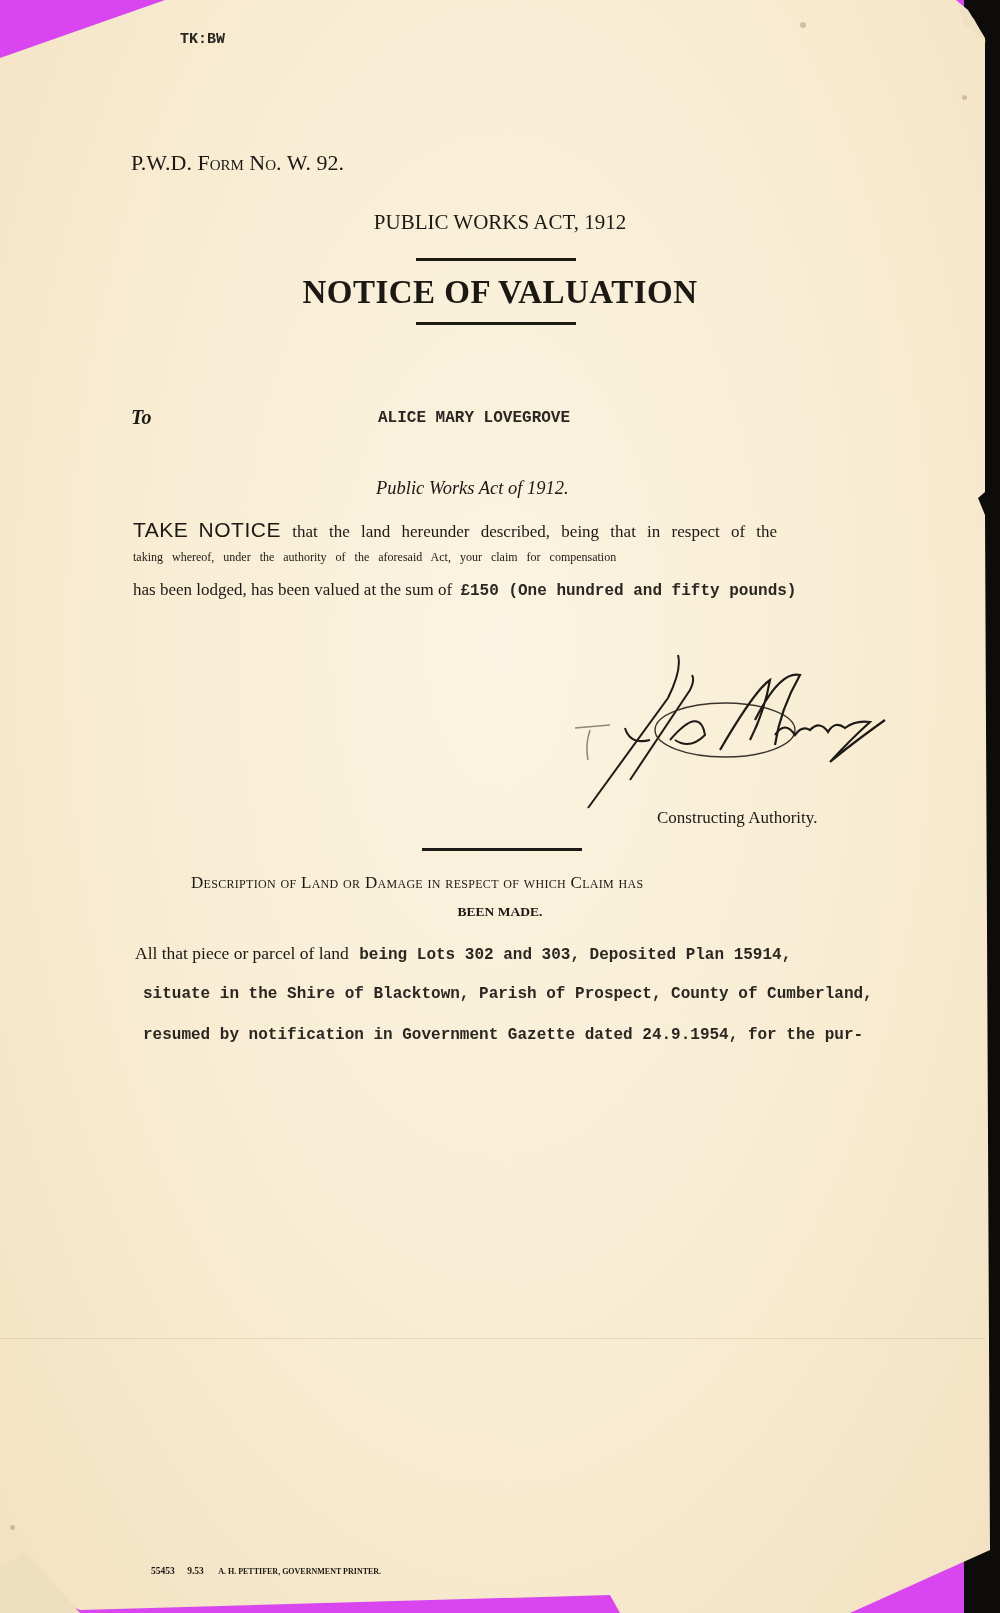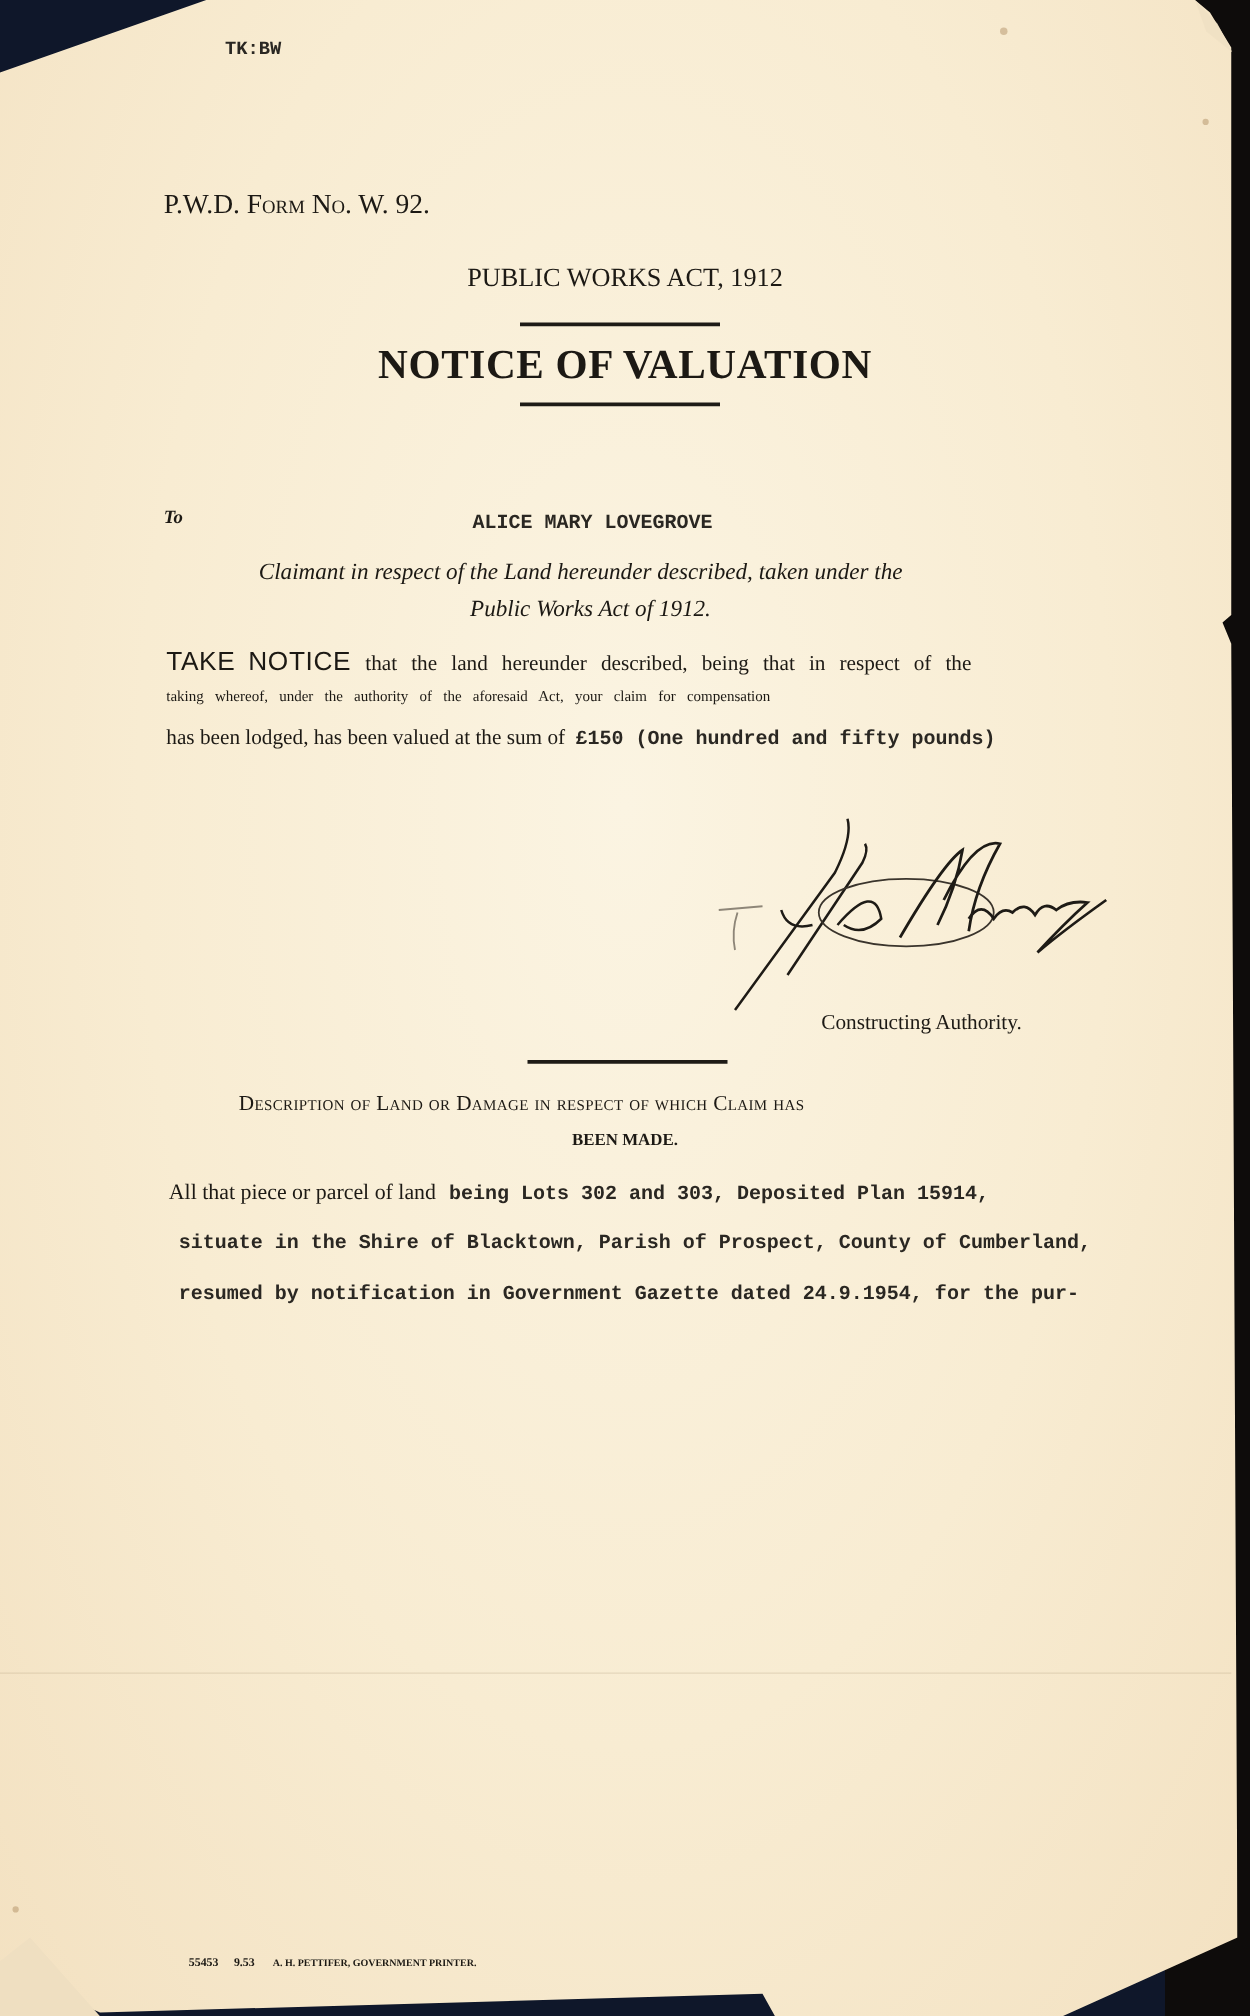--- a/index.html
+++ b/index.html
@@ -7,21 +7,22 @@
     padding: 0;
     width: 1000px;
     height: 1613px;
     background: #0e0c0b;
     overflow: hidden;
   }
   .scan {
     position: relative;
     width: 932px;
     height: 1613px;
-    background: #0f172a;
+    background: #d946ef;
+    padding-left: 32px;
   }
   .paper {
     position: absolute;
     left: 0;
     top: 0;
     width: 1000px;
     height: 1613px;
     background: radial-gradient(ellipse at 50% 40%, #fbf4e2 0%, #f8ecd2 55%, #f3e1c1 100%);
     clip-path: polygon(
       0px 58px, 165px 0px, 956px 0px, 968px 10px, 985px 38px,
@@ -87,25 +88,24 @@
     <div class="text serif" style="left:131px;top:150px;font-size:22px;font-variant:small-caps;">P.W.D. Form No. W. 92.</div>
 
     <div class="text serif" style="left:0;width:1000px;text-align:center;top:210px;font-size:21px;">PUBLIC WORKS ACT, 1912</div>
 
     <div class="rule" style="left:416px;top:258px;width:160px;"></div>
 
     <div class="text serif" style="left:0;width:1000px;text-align:center;top:274px;font-size:33px;font-weight:bold;letter-spacing:0.5px;">NOTICE OF VALUATION</div>
 
     <div class="rule" style="left:416px;top:322px;width:160px;"></div>
 
-    <div class="text serif" style="left:131px;top:406px;font-size:15px;font-style:italic;font-weight:bold;">To</div>
+    <div class="text serif" style="left:131px;top:406px;font-size:20px;font-style:italic;font-weight:bold;">To</div>
 
     <div class="text typed" style="left:378px;top:409px;font-size:16px;font-weight:bold;">ALICE MARY LOVEGROVE</div>
 
-    <div class="text serif" style="left:207px;top:448px;font-size:18.5px;font-style:italic;">Claimant in respect of the Land hereunder described, taken under the</div>
 
     <div class="text serif" style="left:376px;top:478px;font-size:18.5px;font-style:italic;">Public Works Act of 1912.</div>
 
     <div class="text serif" style="left:133px;top:518px;font-size:17px;word-spacing:7px;">
       <span class="sans" style="font-size:21px;letter-spacing:0.5px;word-spacing:4px;text-align:right;">TAKE NOTICE</span>
       <span>that the land hereunder described, being that in respect of the</span>
     </div>
 
     <div class="text serif" style="left:133px;top:550px;font-size:12px;word-spacing:6px;">taking whereof, under the authority of the aforesaid Act, your claim for compensation</div>
 

